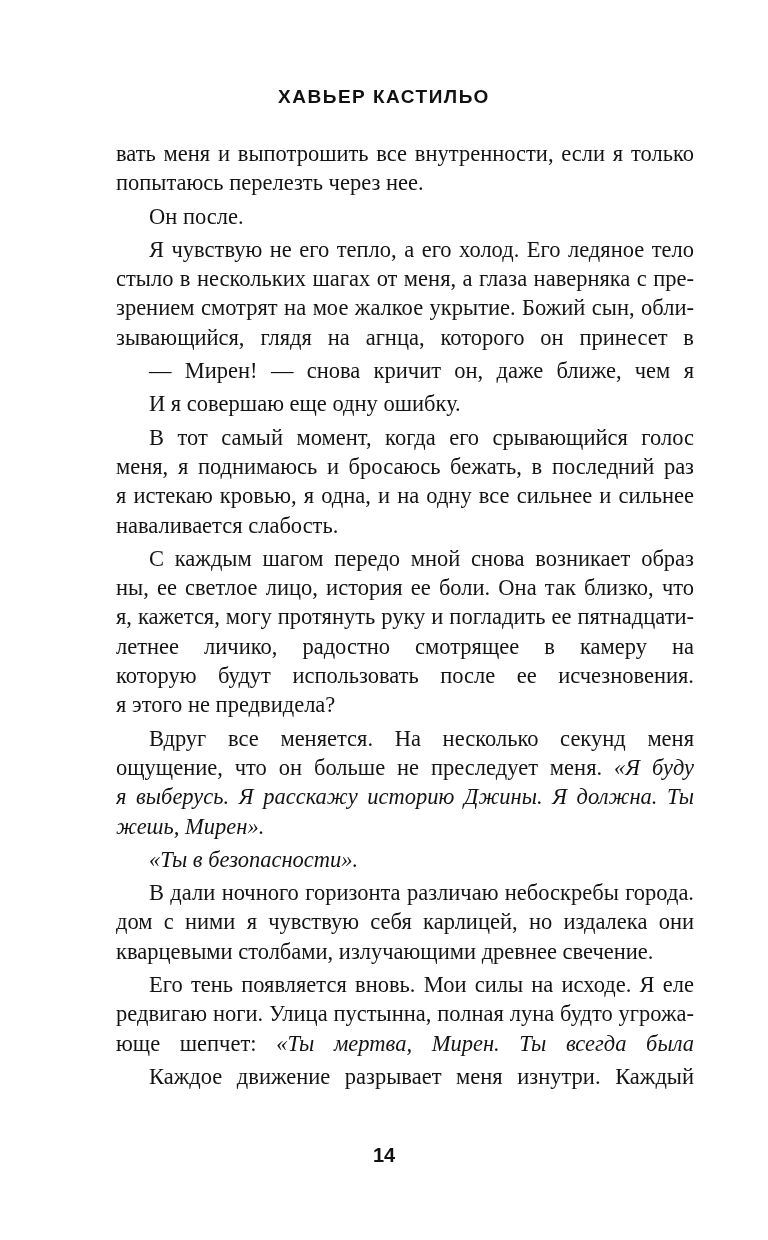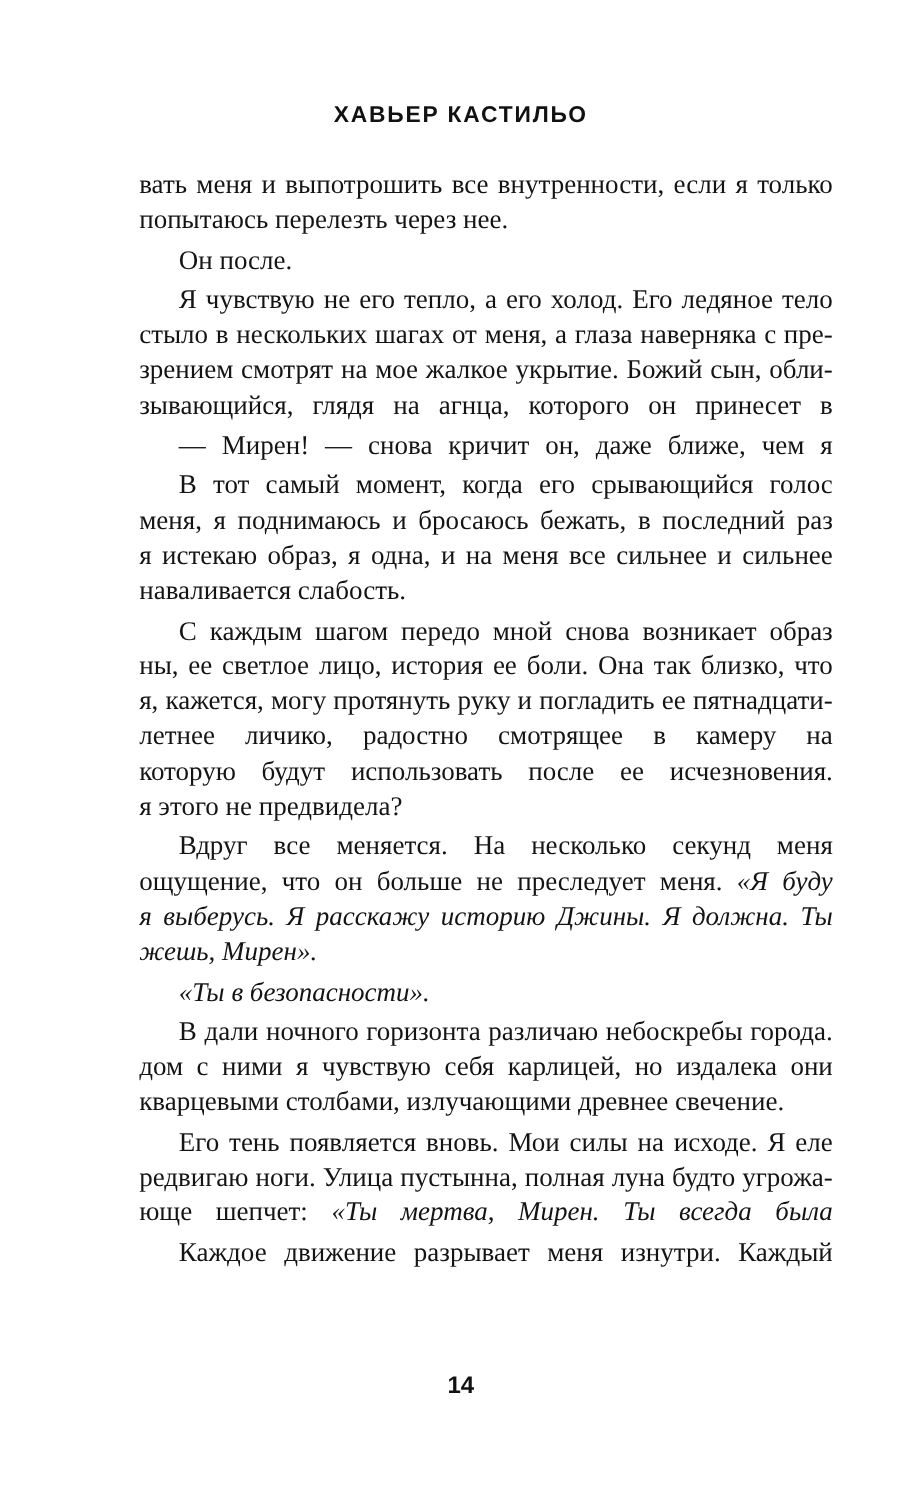--- a/index.html
+++ b/index.html
@@ -82,23 +82,26 @@
       <div class="para">
         <div class="line indent"><span>Я чувствую не его тепло, а его холод. Его ледяное тело за-</span></div>
         <div class="line"><span>стыло в нескольких шагах от меня, а глаза наверняка с пре-</span></div>
         <div class="line"><span>зрением смотрят на мое жалкое укрытие. Божий сын, обли-</span></div>
         <div class="line"><span>зывающийся, глядя на агнца, которого он принесет в жертву.</span></div>
       </div>
       <div class="para">
         <div class="line last indent"><span>— Мирен! — снова кричит он, даже ближе, чем я думала.</span></div>
       </div>
       <div class="para">
+        <div class="line last indent"><span>И я совершаю еще одну ошибку.</span></div>
+      </div>
+      <div class="para">
         <div class="line indent"><span>В тот самый момент, когда его срывающийся голос зовет</span></div>
         <div class="line"><span>меня, я поднимаюсь и бросаюсь бежать, в последний раз пы-</span></div>
-        <div class="line"><span>я истекаю образ, я одна, и на меня все сильнее и сильнее</span></div>
+        <div class="line"><span>я истекаю кровью, я одна, и на одну все сильнее и сильнее</span></div>
         <div class="line last"><span>наваливается слабость.</span></div>
       </div>
       <div class="para">
         <div class="line indent"><span>С каждым шагом передо мной снова возникает образ Джи-</span></div>
         <div class="line"><span>ны, ее светлое лицо, история ее боли. Она так близко, что</span></div>
         <div class="line"><span>я, кажется, могу протянуть руку и погладить ее пятнадцати-</span></div>
         <div class="line"><span>летнее личико, радостно смотрящее в камеру на фотографии,</span></div>
         <div class="line"><span>которую будут использовать после ее исчезновения. Почему</span></div>
         <div class="line last"><span>я этого не предвидела?</span></div>
       </div>

